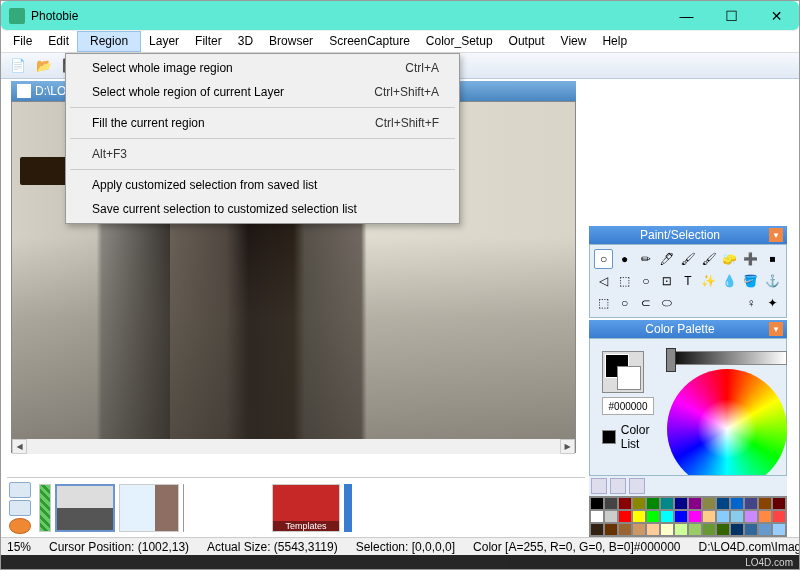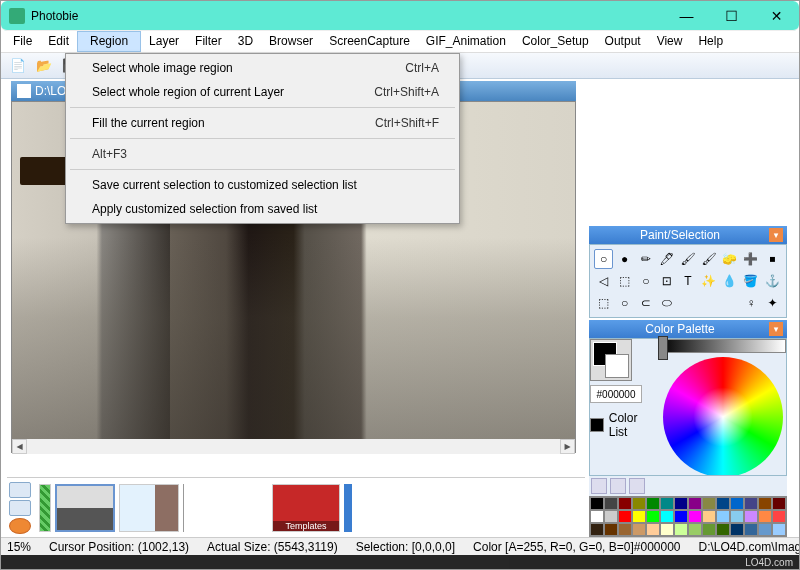--- a/index.html
+++ b/index.html
@@ -48,21 +48,21 @@
 .panel { margin-bottom: 2px; }
 .panel-title { background: linear-gradient(#5a9de8, #3a7dd0); color: #fff; text-align: center; padding: 2px 4px; font-size: 11px; display: flex; align-items: center; }
 .panel-title span { flex: 1; }
 .panel-title .pt-btn { width: 14px; height: 14px; background: #e84; color: #fff; font-size: 9px; display: flex; align-items: center; justify-content: center; margin-left: 2px; }
 .panel-body { background: #e6eef8; border: 1px solid #9bc; padding: 4px; }
 .tool-grid { display: grid; grid-template-columns: repeat(9, 1fr); gap: 2px; }
 .tool-grid .tool { height: 20px; display: flex; align-items: center; justify-content: center; font-size: 12px; border-radius: 2px; cursor: pointer; }
 .tool-grid .tool.sel { background: #fff; border: 1px solid #6a95d0; }
 
 
-.color-panel .panel-body { display: flex; gap: 13px; padding: 0; }
+.color-panel .panel-body { display: flex; gap: 13px; padding: 12px; }
 .color-left { width: 56px; }
 .color-swatches { width: 42px; height: 42px; position: relative; background: #ddd; border: 1px solid #888; }
 .color-swatches .sw1 { position: absolute; top: 2px; left: 2px; width: 24px; height: 24px; background: #000; border: 1px solid #fff; }
 .color-swatches .sw2 { position: absolute; bottom: 2px; right: 2px; width: 24px; height: 24px; background: #fff; border: 1px solid #888; }
 .color-hex-box { margin-top: 4px; width: 52px; height: 18px; background: #fff; border: 1px solid #aaa; font-size: 10px; display: flex; align-items: center; justify-content: center; }
 .color-list-lbl { margin-top: 8px; font-size: 10px; }
 .color-list-sw { width: 14px; height: 14px; background: #000; border: 1px solid #888; display: inline-block; vertical-align: middle; }
 .color-right { flex: 1; display: flex; flex-direction: column; gap: 4px; }
 .grad-strip { height: 14px; background: linear-gradient(90deg, #000, #fff); border: 1px solid #888; position: relative; }
 .grad-strip::before { content: ""; position: absolute; left: -2px; top: -4px; width: 8px; height: 22px; border: 1px solid #333; background: #888; }
@@ -115,21 +115,20 @@
 
 <div class="menubar" id="menubar">
     <div class="menu-item">File</div>
     <div class="menu-item">Edit</div>
     <div class="menu-item active">Region</div>
     <div class="menu-item">Layer</div>
     <div class="menu-item">Filter</div>
     <div class="menu-item">3D</div>
     <div class="menu-item">Browser</div>
     <div class="menu-item">ScreenCapture</div>
-    <div class="menu-item">GIF_Animation</div>
     <div class="menu-item">Color_Setup</div>
     <div class="menu-item">Output</div>
     <div class="menu-item">View</div>
     <div class="menu-item">Help</div>
   </div>
 
 <div class="toolbar">
   <div class="tb-btn">
       <span class="glyph">📄</span>
     </div>
@@ -318,20 +317,20 @@
     <div class="dd-item">
       <span class="dd-label">Fill the current region</span>
       <span class="dd-short">Ctrl+Shift+F</span>
     </div>
     <div class="dd-sep"></div>
     <div class="dd-item">
       <span class="dd-short">Alt+F3</span>
     </div>
     <div class="dd-sep"></div>
     <div class="dd-item">
+      <span class="dd-label">Apply customized selection from saved list</span>
+      <span class="dd-short"></span>
+    </div>
+    <div class="dd-item">
       <span class="dd-label">Save current selection to customized selection list</span>
       <span class="dd-short"></span>
     </div>
-    <div class="dd-item">
-      <span class="dd-label">Apply customized selection from saved list</span>
-      <span class="dd-short"></span>
-    </div>
   </div>
 
 </body></html>

